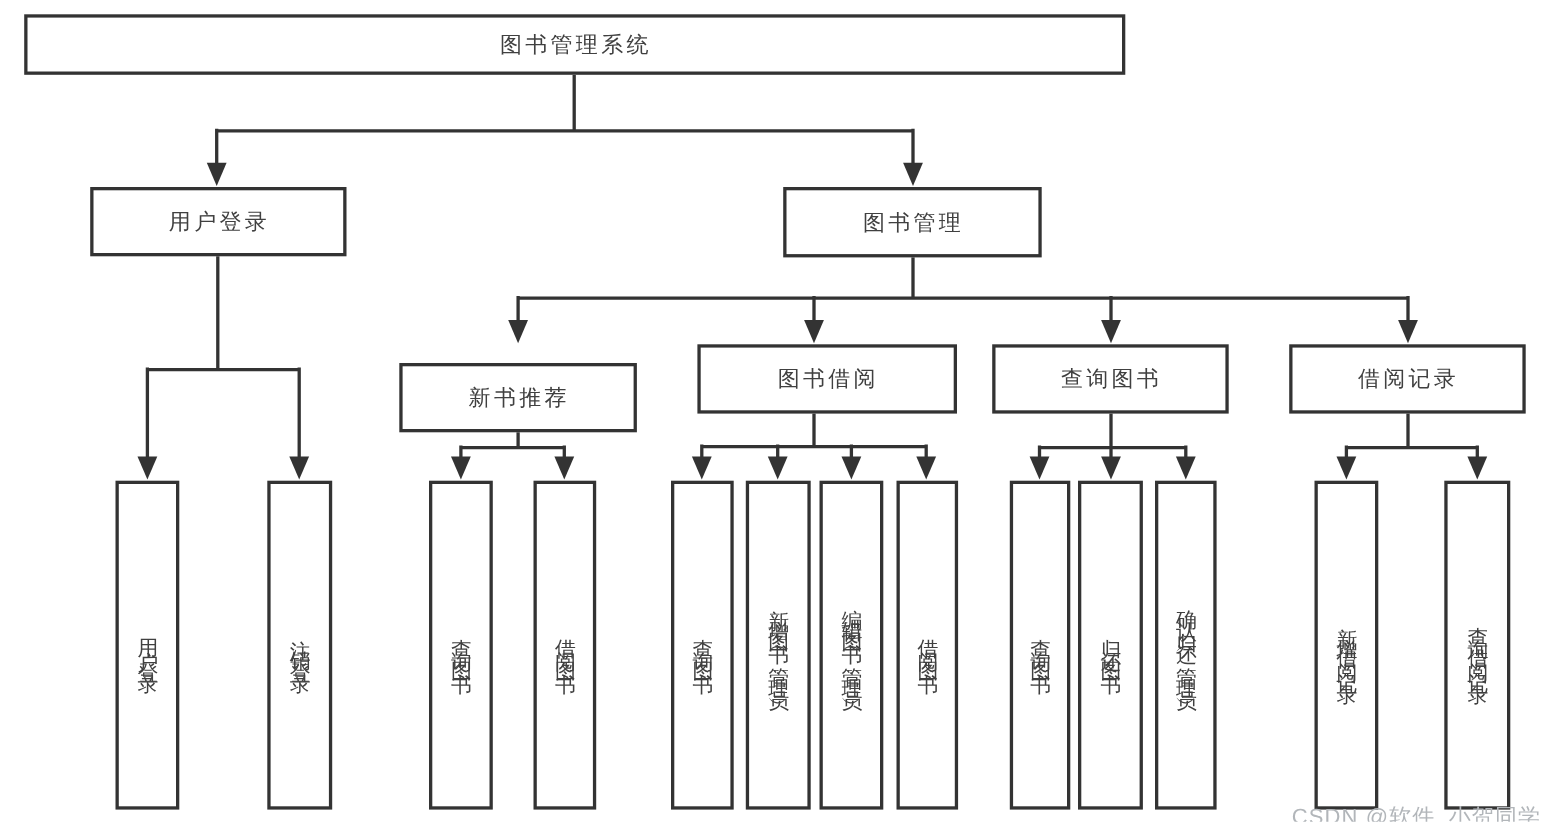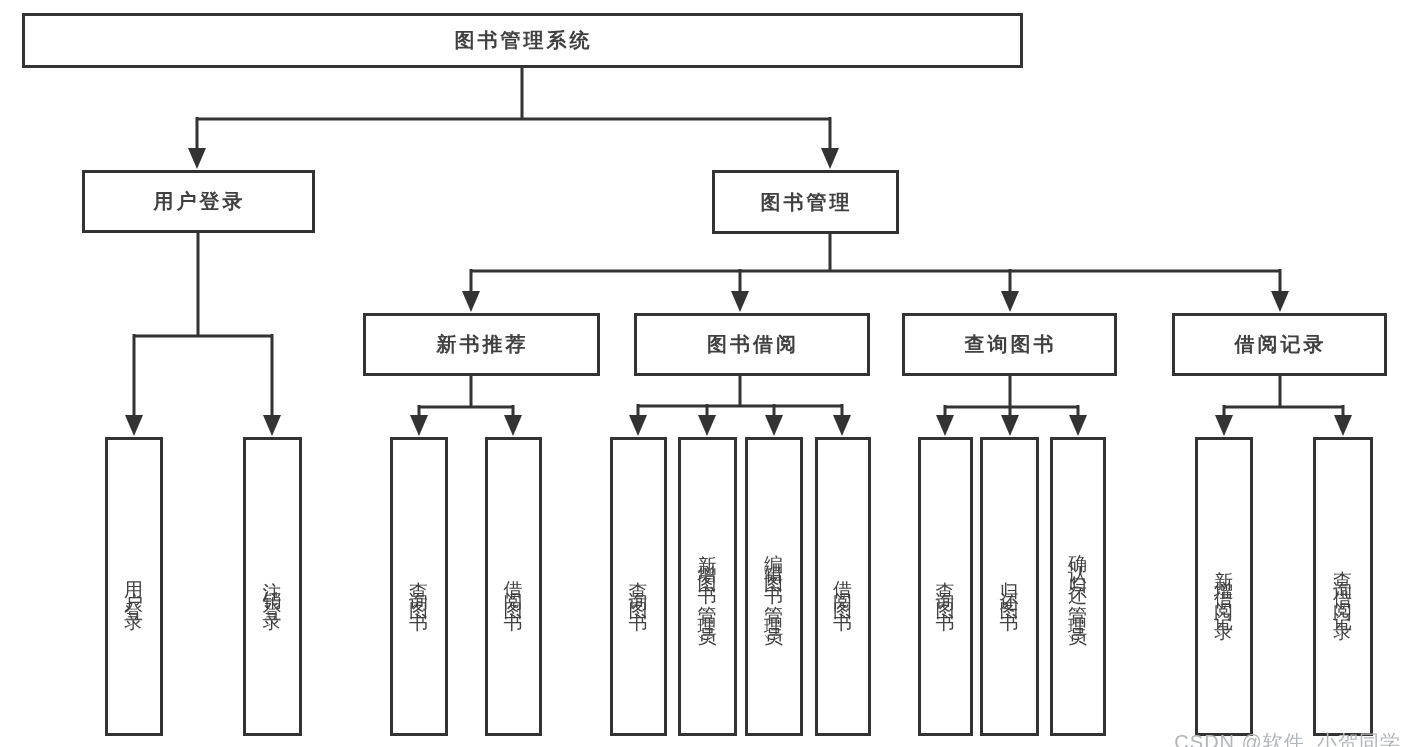--- a/index.html
+++ b/index.html
@@ -16,21 +16,21 @@
   .connectors { position: absolute; left: 0; top: 0; }
   .connectors .ln { stroke: var(--line); stroke-width: 3; fill: none; }
   .connectors .head { fill: var(--line); stroke: none; }
   .box {
     position: absolute; box-sizing: border-box;
     background: #ffffff; border: 3px solid var(--line);
     display: flex; align-items: center; justify-content: center;
     color: var(--text);
   }
   .box.h { font-size: 20px; letter-spacing: 3px; white-space: nowrap; }
-  .box.h span { transform: translateX(1px); font-weight: bold; }
+  .box.h span { transform: translateX(1px); }
   .box.v span {
     writing-mode: vertical-lr;
     text-orientation: mixed;
     font-size: 19px; line-height: 1;
     letter-spacing: 0.55em;
     white-space: nowrap;
   }
   .watermark {
     position: absolute; right: 4px; top: 729px;
     font-size: 20px; color: var(--watermark); letter-spacing: 1px;
@@ -78,25 +78,25 @@
     <path class="head" d="M1334 415 L1352 415 L1343 436 Z"></path>
   </svg>
 
   <div class="box h" style="left:22px;top:13px;width:1001px;height:55px">
     <span>图书管理系统</span>
   </div>
 
   <div class="box h" style="left:82px;top:170px;width:233px;height:63px">
     <span>用户登录</span>
   </div>
-  <div class="box h" style="left:712px;top:170px;width:187px;height:64px">
+  <div class="box h" style="left:712px;top:170px;width:235px;height:64px">
     <span>图书管理</span>
   </div>
 
-  <div class="box h" style="left:363px;top:313px;width:237px;height:63px">
+  <div class="box h" style="left:363px;top:330px;width:216px;height:63px">
     <span>新书推荐</span>
   </div>
   <div class="box h" style="left:634px;top:313px;width:236px;height:63px">
     <span>图书借阅</span>
   </div>
   <div class="box h" style="left:902px;top:313px;width:215px;height:63px">
     <span>查询图书</span>
   </div>
   <div class="box h" style="left:1172px;top:313px;width:215px;height:63px">
     <span>借阅记录</span>

